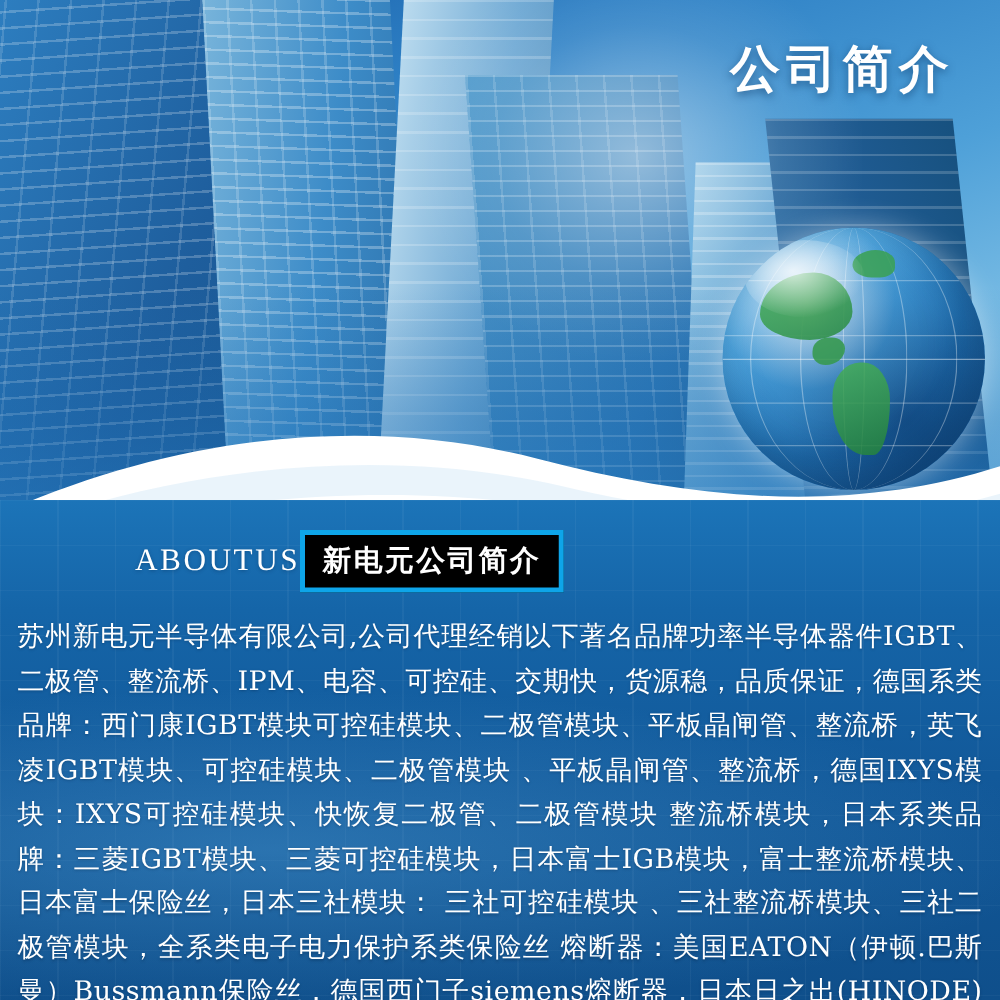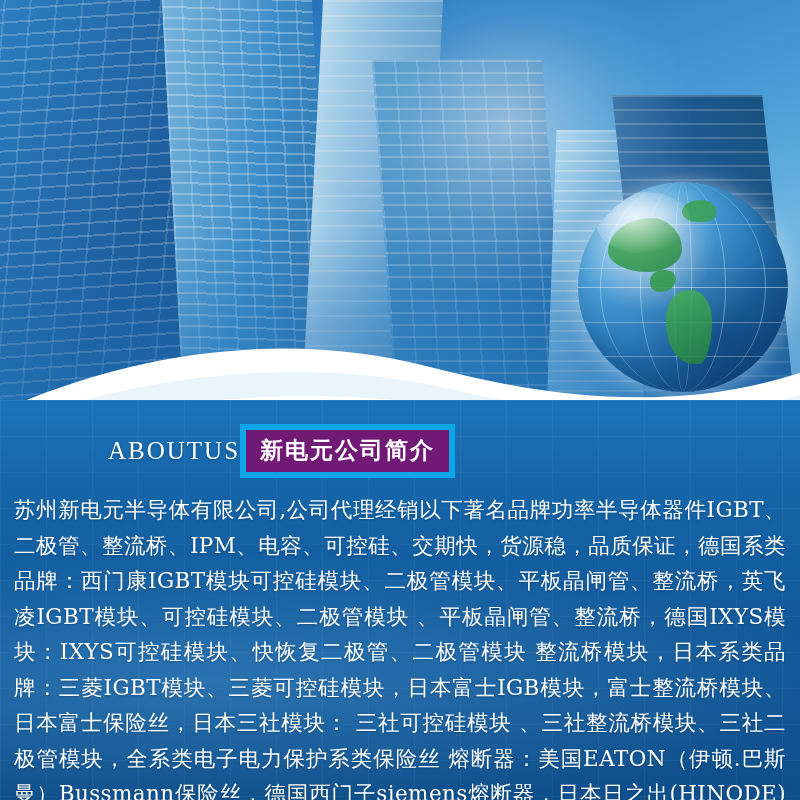--- a/index.html
+++ b/index.html
@@ -226,22 +226,22 @@
     align-items: center;
   }
   .about-en {
     color: #ffffff;
     font-size: 25px;
     letter-spacing: 2px;
     font-family: "Liberation Serif", serif;
     text-shadow: 0 1px 3px rgba(0,40,80,0.4);
   }
   .about-cn-box {
-    background: #701a75;
-    border: 6px solid #0ea5e9;
+    background: #000000;
+    border: 4px solid #0ea5e9;
     padding: 5px 14px 6px 14px;
   }
   .about-cn {
     color: #ffffff;
     font-size: 23px;
     font-weight: bold;
     letter-spacing: 2px;
     font-family: "DejaVu Sans", "Liberation Sans", sans-serif;
   }
 
@@ -270,20 +270,21 @@
     <div class="bld b1"></div>
     <div class="bld b2"></div>
     <div class="bld b3"></div>
     <div class="bld b4"></div>
     <div class="bld b5"></div>
     <div class="bld b6"></div>
     <div class="sky-glow"></div>
     <div class="hero-haze"></div>
   </div>
 
+  <div class="hero-title">公司简介</div>
 
   <div class="globe">
     <div class="meridian m1"></div>
     <div class="meridian m2"></div>
     <div class="meridian m3"></div>
     <div class="parallel p1"></div>
     <div class="parallel p2"></div>
     <div class="parallel p3"></div>
     <div class="parallel p4"></div>
     <div class="parallel p5"></div>

